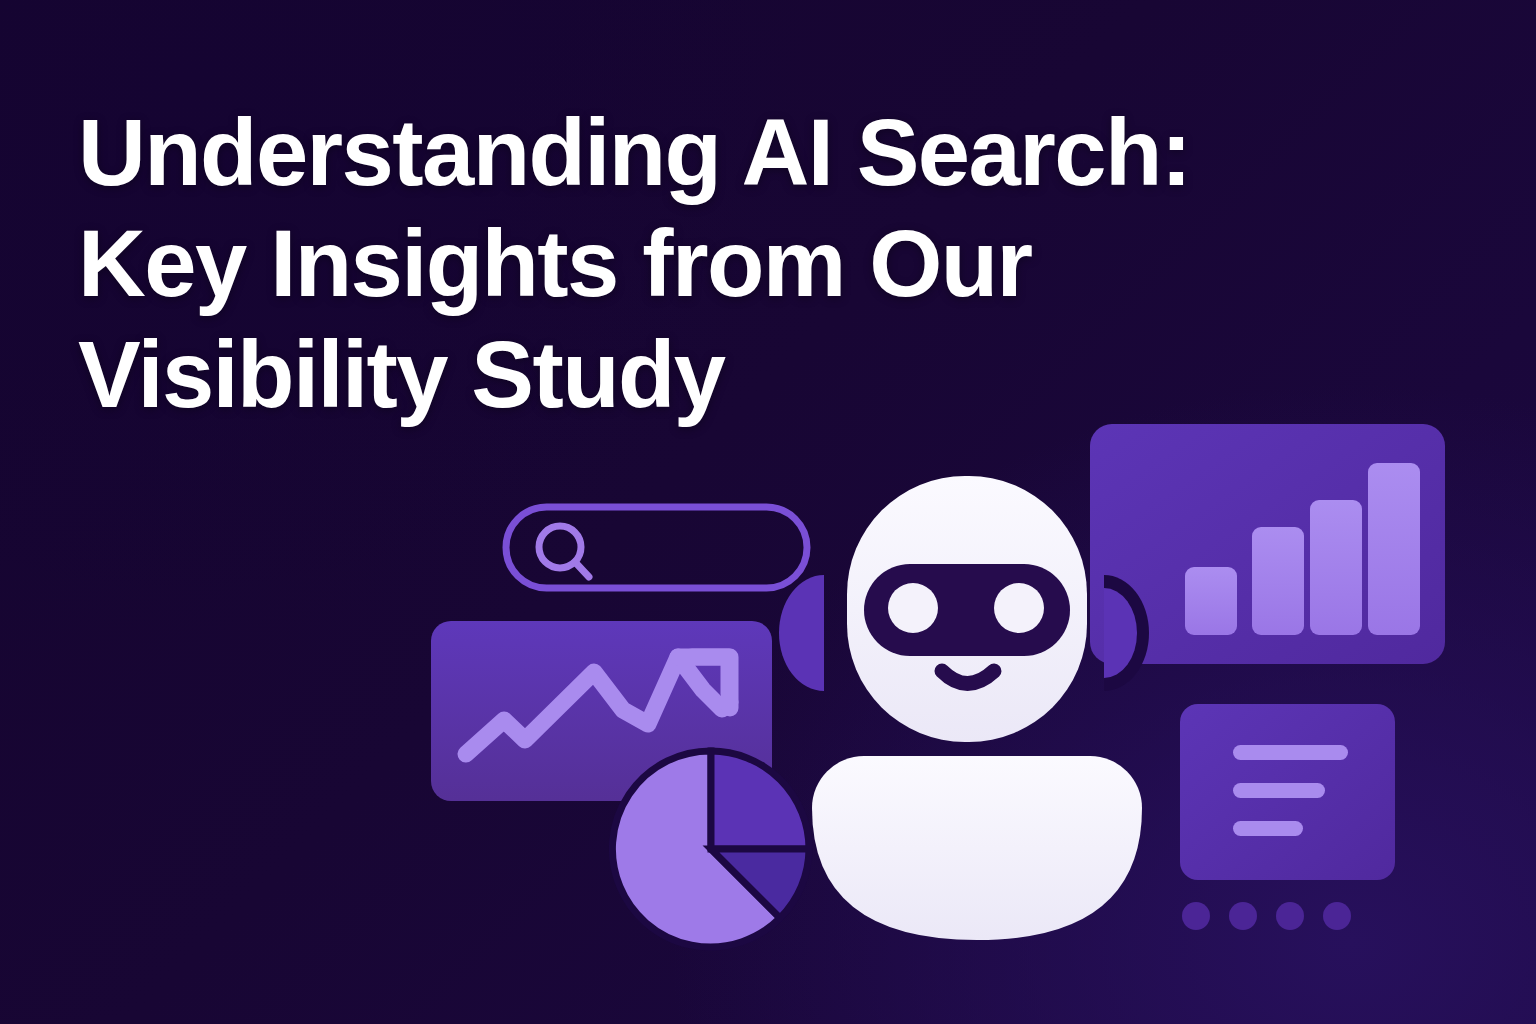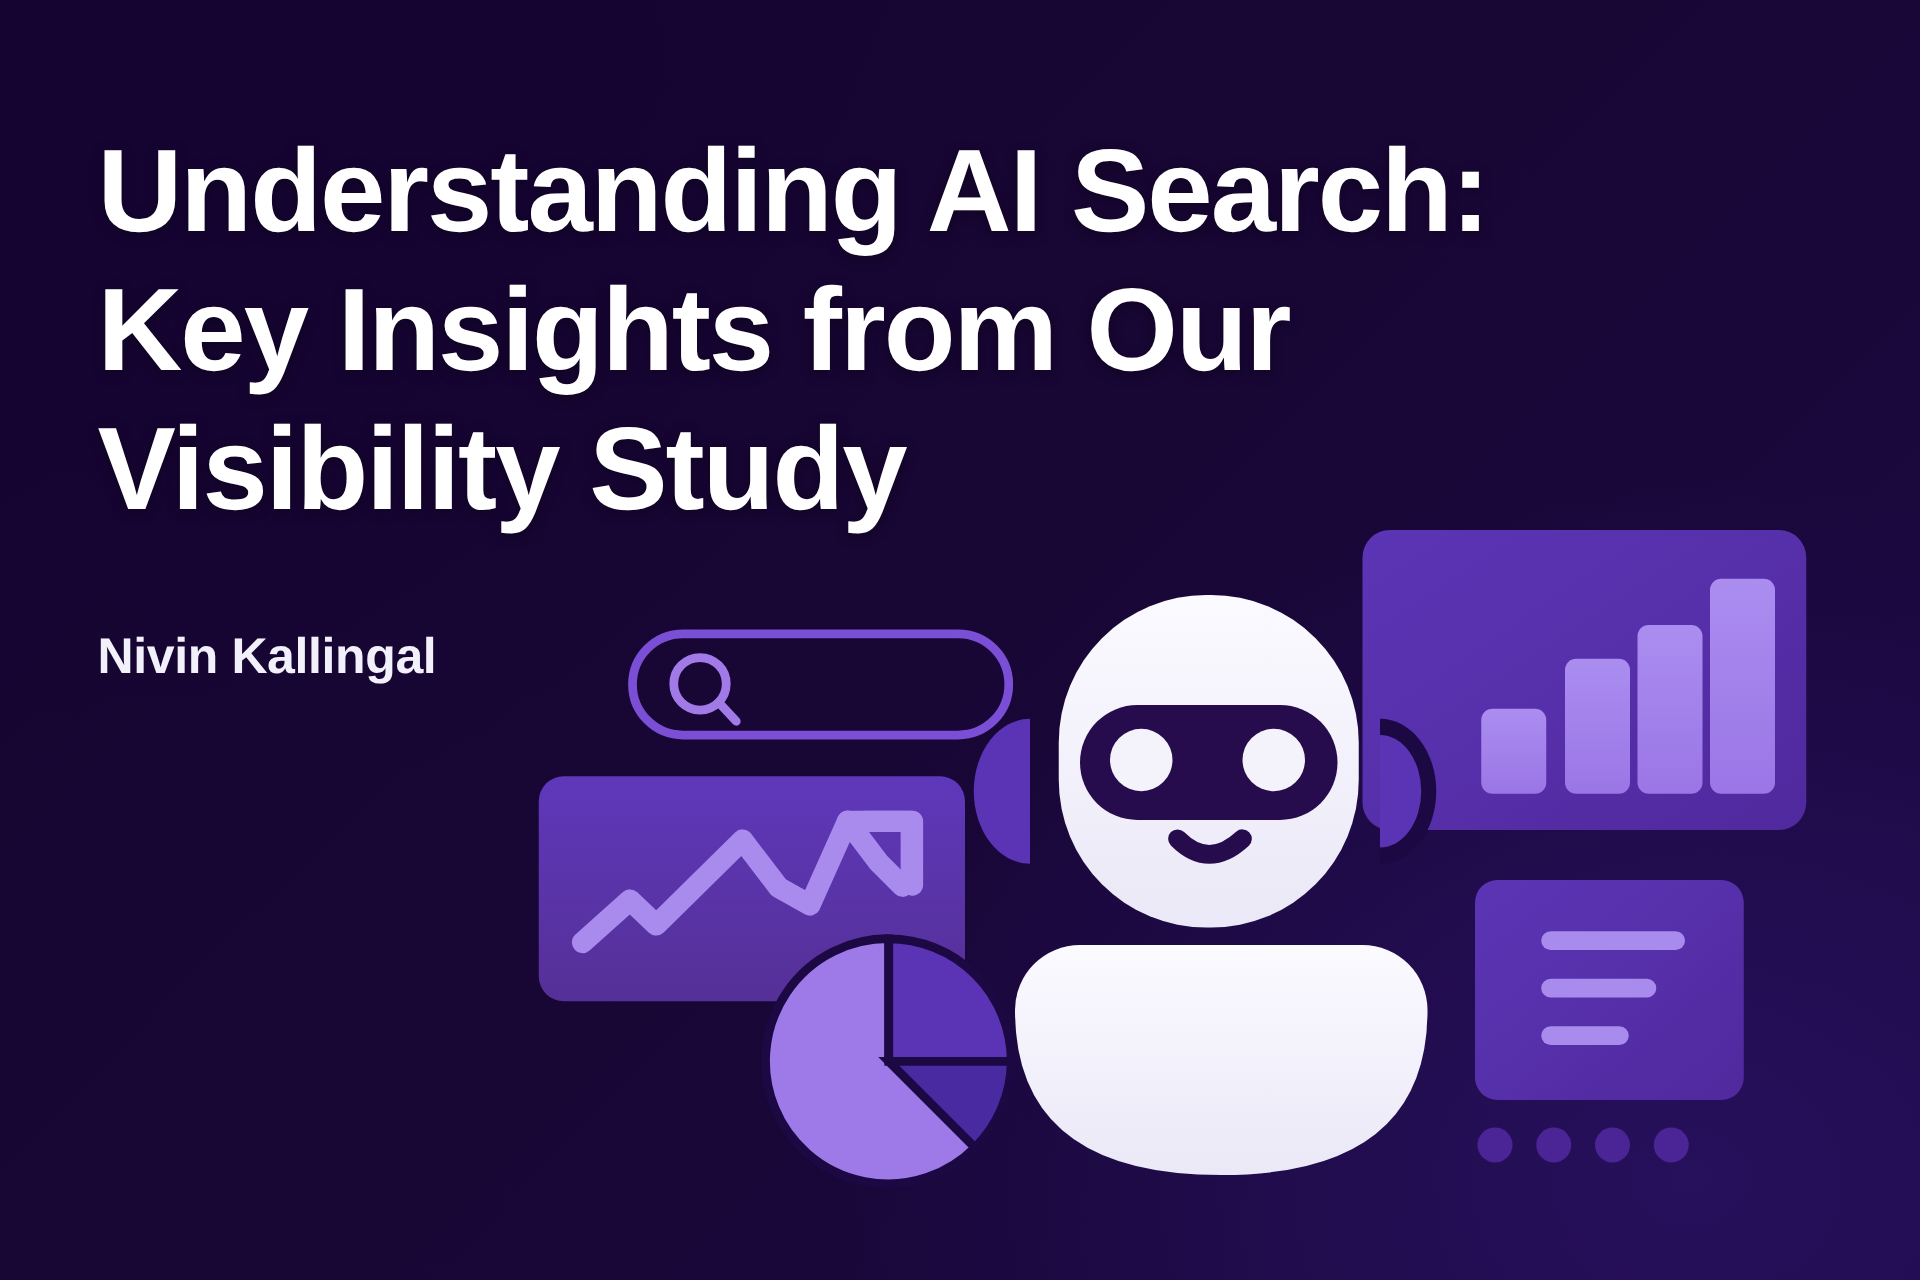--- a/index.html
+++ b/index.html
@@ -155,16 +155,15 @@
 
         <path d="M 942 671 Q 967 696 994 671" fill="none" stroke="#260c4d" stroke-width="15" stroke-linecap="round"></path>
       </g>
     </svg>
   </div>
 
   <div class="title-block">
     <h1 class="hero-title">Understanding AI Search:
 Key Insights from Our
 Visibility Study</h1>
-    <p class="hero-author">Nivin Kallingal</p>
   </div>
 
 </div>
 
 </body></html>

